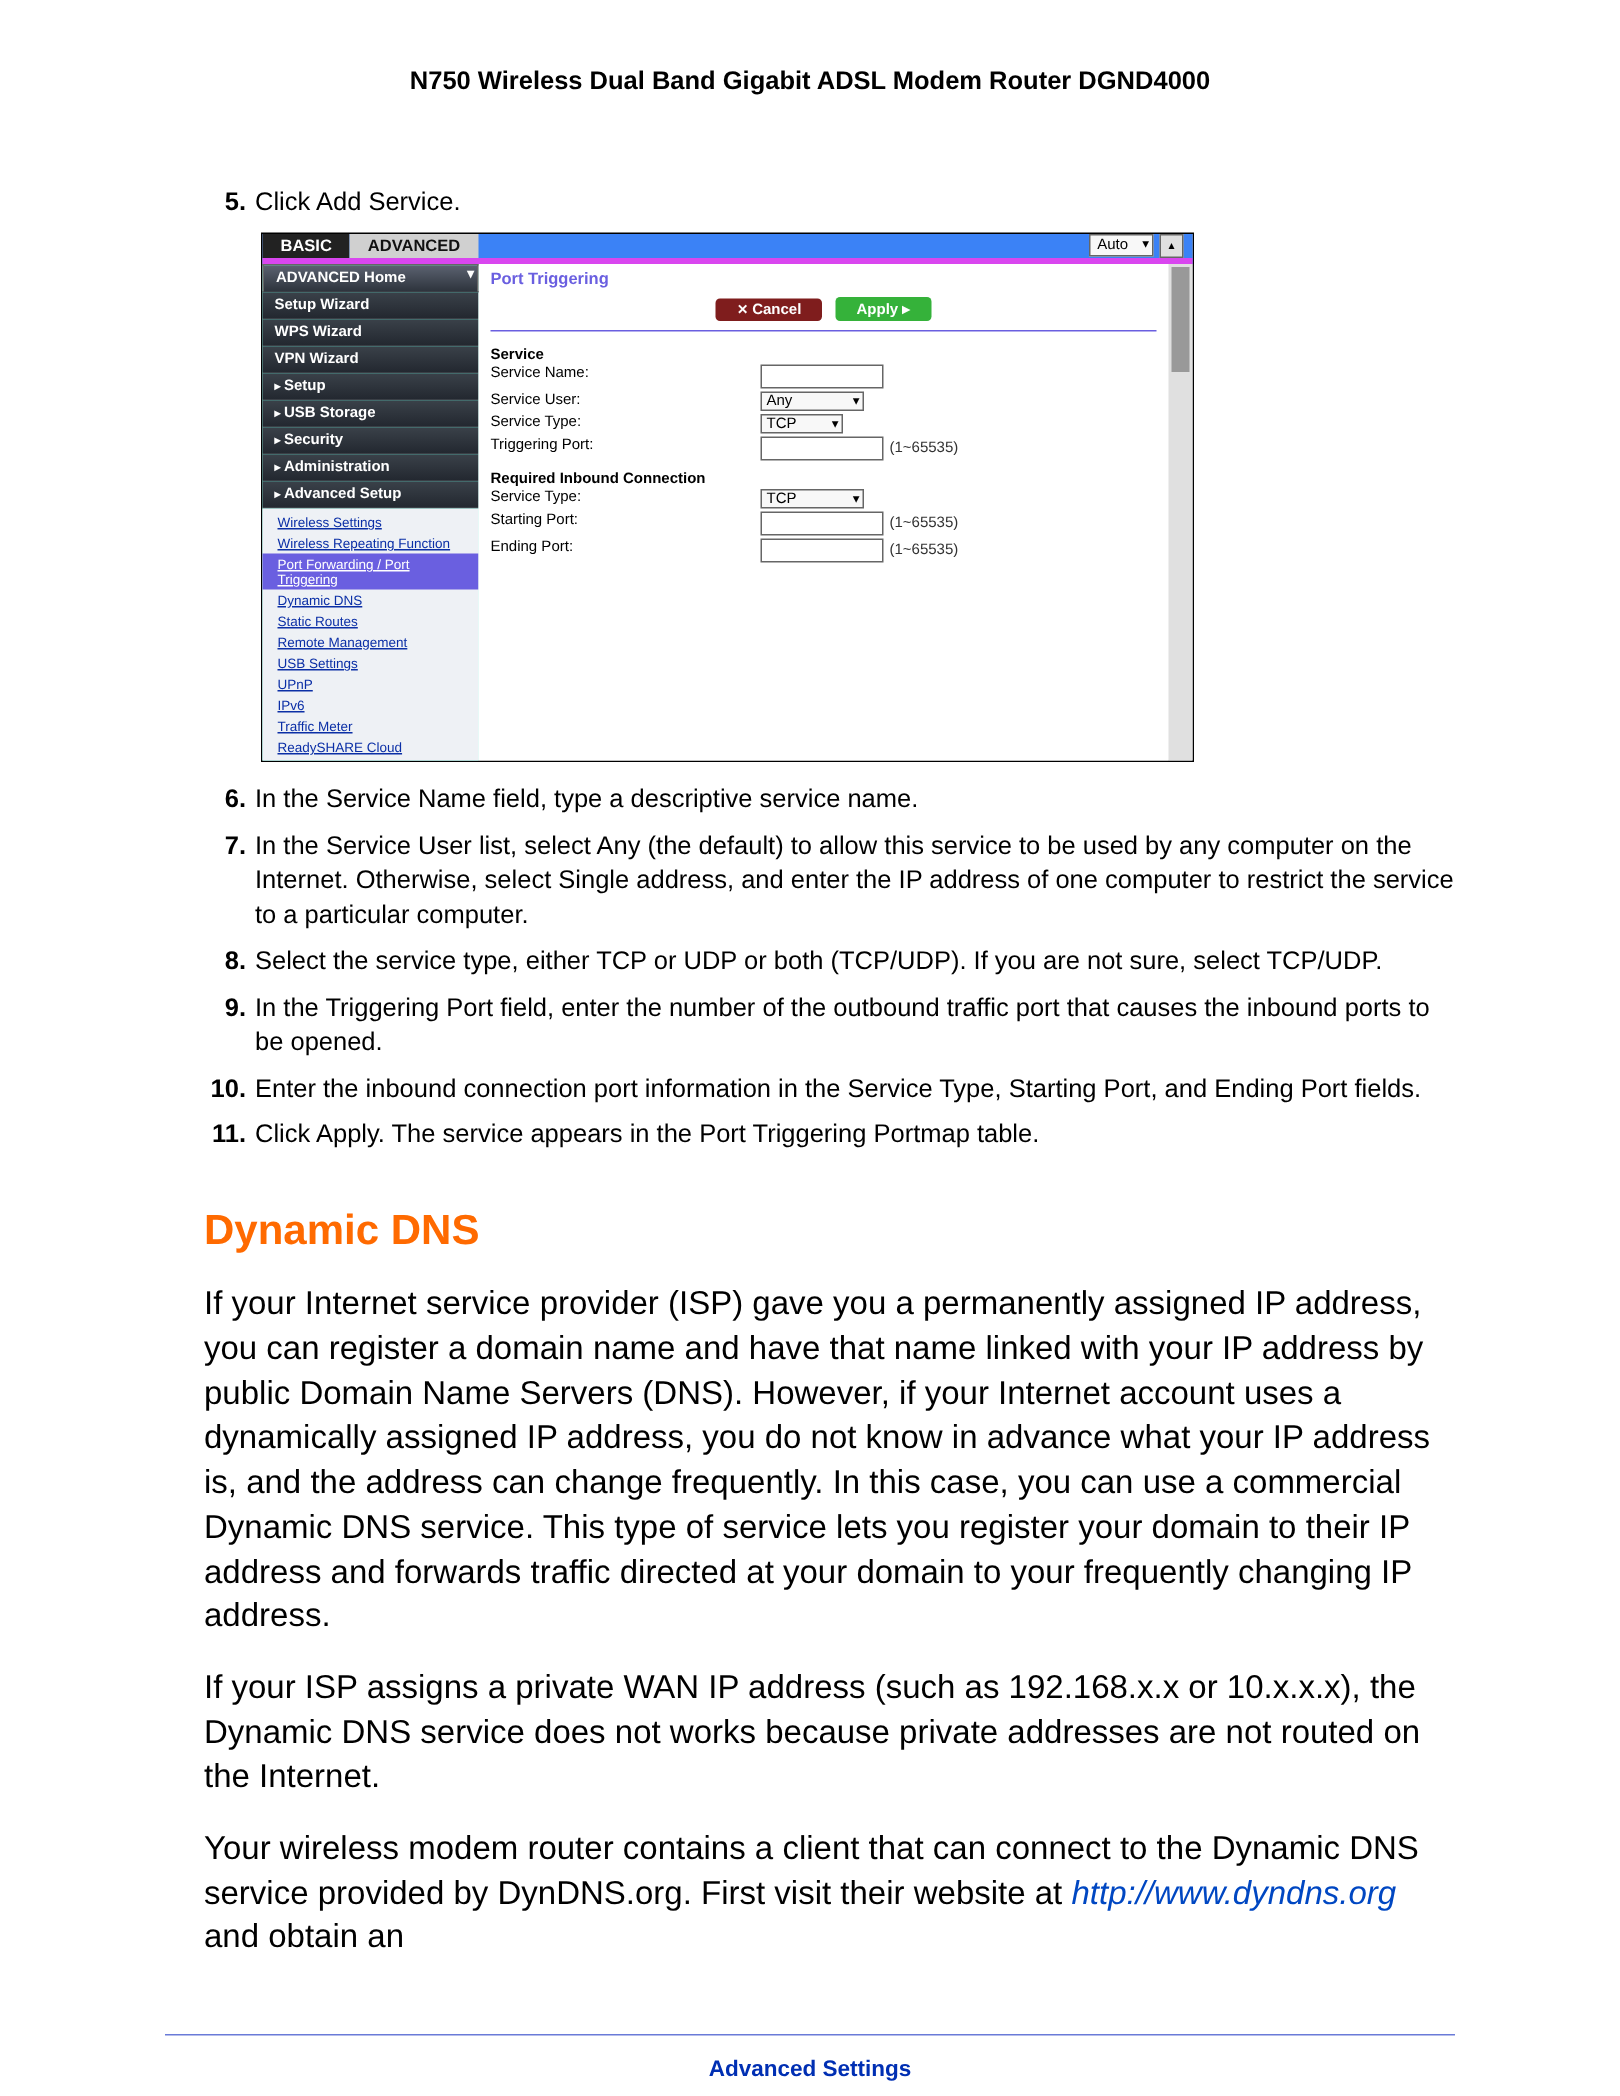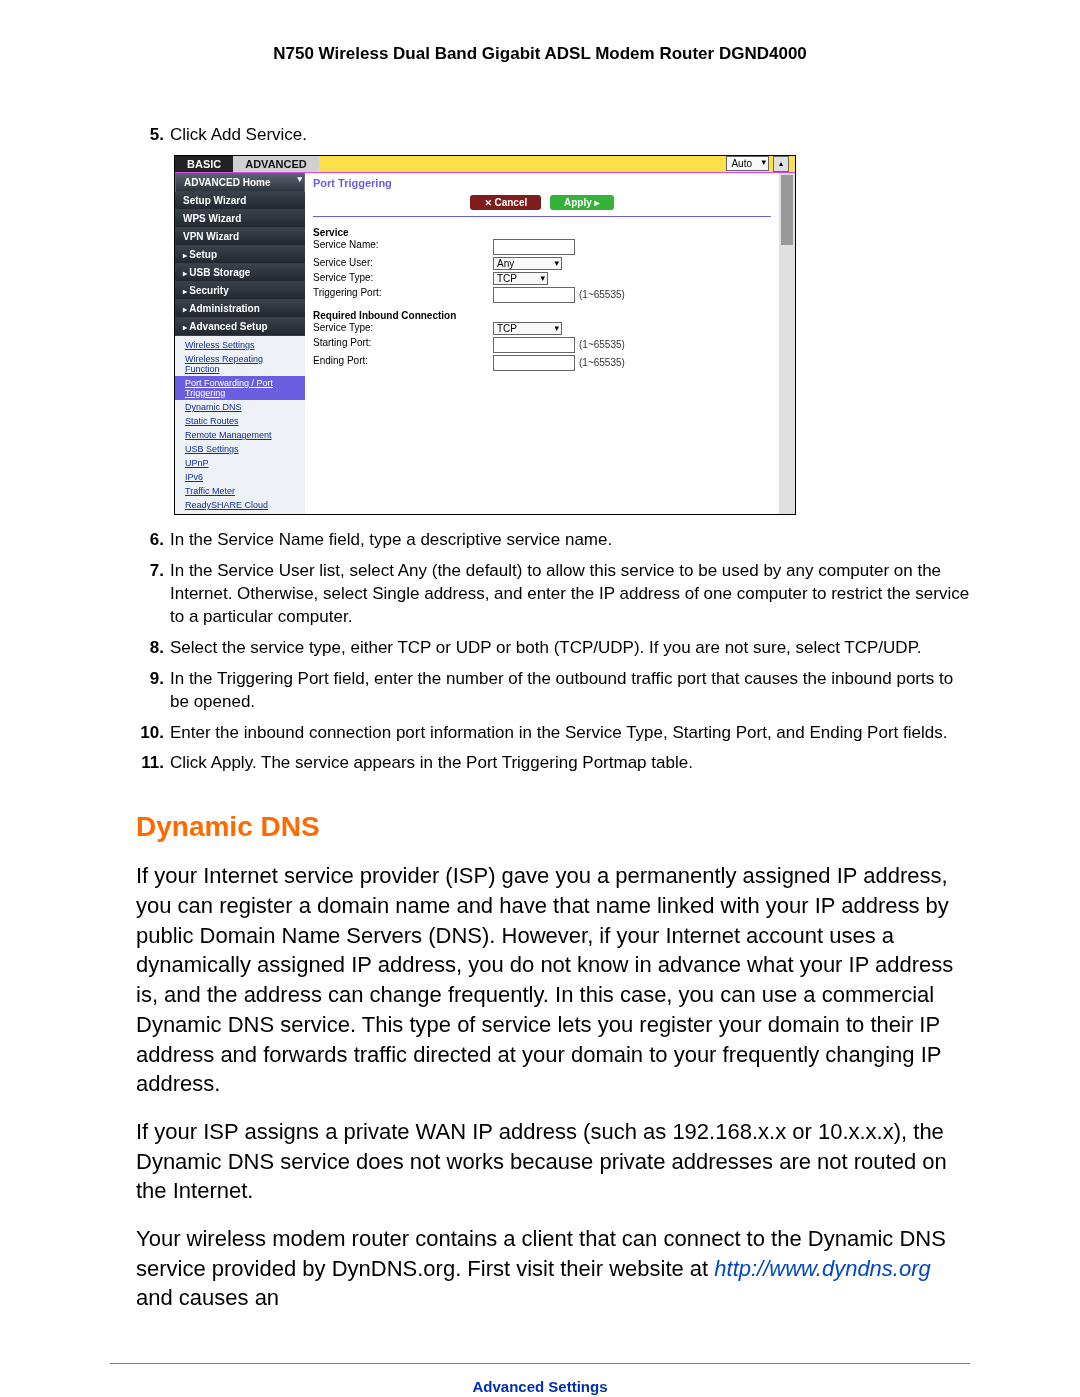--- a/index.html
+++ b/index.html
@@ -12,31 +12,31 @@
   .li-txt{flex:1}
   .li-txt .b{font-weight:400}
   .h2{color:#ff6a00;font-size:28px;font-weight:700;margin:36px 0 18px 26px}
   .para{font-size:22px;line-height:1.35;margin:0 0 18px 26px}
   .link{color:#0047c2;font-style:italic}
   .footer-rule{height:1px;background:#6a7bd8;margin:50px 0 14px 0}
   .footer{text-align:center;color:#002fb3;font-weight:700;font-size:15px}
   .footer-pn{margin-top:6px}
   
   .shot{width:620px;margin:8px 0 14px 64px;border:1px solid #000;background:#fff;font-size:10px}
-  .shot-top{display:flex;align-items:flex-start;background:#fde047;border-bottom:1px solid #d946ef}
+  .shot-top{display:flex;align-items:flex-start;background:#3b82f6;border-bottom:4px solid #d946ef}
   .tab{padding:2px 12px;font-weight:700;font-size:11px}
   .tab.basic{background:#222;color:#fff}
   .tab.adv{background:#d0d0d0;color:#111}
   .spacer{flex:1}
   .top-right{display:flex;align-items:center;gap:4px;padding-right:6px}
   .sel{font-size:10px;border:1px solid #666;background:#f8f8f8;padding:1px 16px 1px 4px;position:relative}
   .sel::after{content:"▾";position:absolute;right:2px;top:0;font-size:9px}
   .scroll-arrow{width:14px;height:14px;border:1px solid #666;background:#e0e0e0;display:flex;align-items:center;justify-content:center;font-size:8px}
   .shot-body{display:flex;min-height:330px}
-  .sidebar{width:130px;background:#5eead4}
+  .sidebar{width:144px;background:#5eead4}
   .sb-item{padding:3px 8px;color:#fff;font-size:10px;font-weight:700;border-bottom:1px solid #3a3f46;background:linear-gradient(#3a4149,#232830)}
   .sb-item.sel{background:linear-gradient(#5b6270,#2e343d)}
   .sb-arrow::before{content:"▸ ";font-size:8px}
   .sub-area{background:#eef1f5;padding:2px 0}
   .sub{padding:2px 10px;color:#0b2fa6;font-size:9px;text-decoration:underline;cursor:pointer}
   .sub.active{background:#6a5fe0;color:#fff;text-decoration:underline}
   .content{flex:1;background:#fff}
   .c-title{color:#6a5fe0;font-size:11px;font-weight:700;padding:4px 8px}
   .btn-row{text-align:center;padding:2px 0 6px 0}
   .btn{display:inline-block;font-size:10px;font-weight:700;color:#fff;padding:2px 14px;border-radius:3px;margin:0 3px}
@@ -191,18 +191,18 @@
     <div class="li">
         <div class="li-num">11.</div>
         <div class="li-txt"><span>Click </span><span class="b">Apply</span><span>. The service appears in the Port Triggering Portmap table.</span></div>
       </div>
   </div>
 
   <div class="h2">Dynamic DNS</div>
   <p class="para">If your Internet service provider (ISP) gave you a permanently assigned IP address, you can register a domain name and have that name linked with your IP address by public Domain Name Servers (DNS). However, if your Internet account uses a dynamically assigned IP address, you do not know in advance what your IP address is, and the address can change frequently. In this case, you can use a commercial Dynamic DNS service. This type of service lets you register your domain to their IP address and forwards traffic directed at your domain to your frequently changing IP address.</p>
   <p class="para">If your ISP assigns a private WAN IP address (such as 192.168.x.x or 10.x.x.x), the Dynamic DNS service does not works because private addresses are not routed on the Internet.</p>
   <p class="para">
-    <span>Your wireless modem router contains a client that can connect to the Dynamic DNS service provided by DynDNS.org. First visit their website at </span><span class="link">http://www.dyndns.org</span><span> and causes an</span>
+    <span>Your wireless modem router contains a client that can connect to the Dynamic DNS service provided by DynDNS.org. First visit their website at </span><span class="link">http://www.dyndns.org</span><span> and obtain an</span>
   </p>
 
   <div class="footer-rule"></div>
   <div class="footer">Advanced Settings</div>
 </div>
 
 </body></html>

